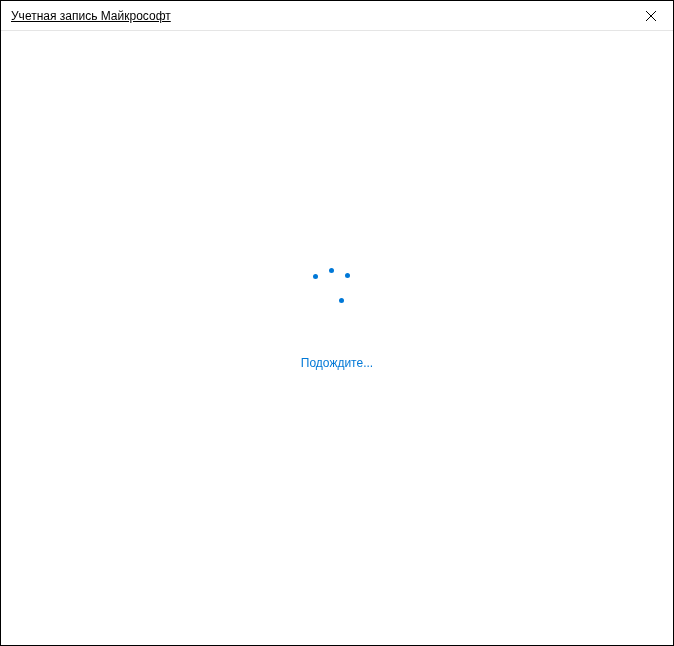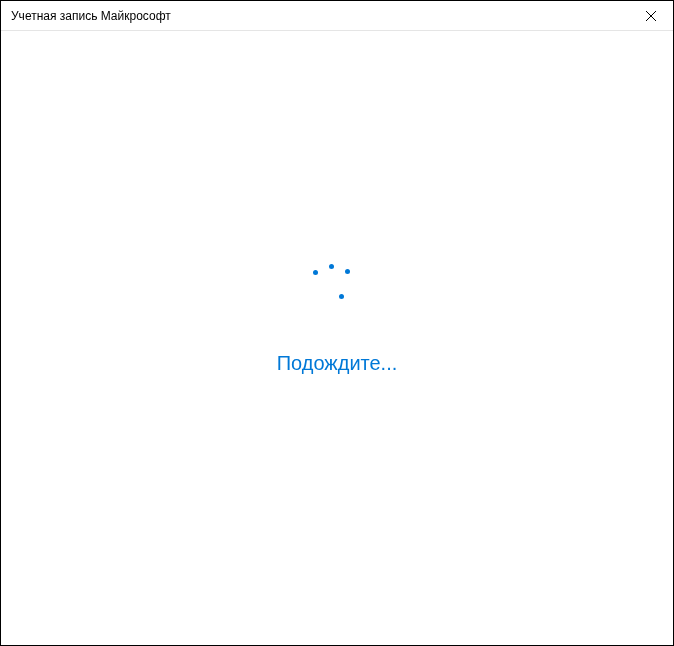--- a/index.html
+++ b/index.html
@@ -23,20 +23,21 @@
       flex-direction: column;
     }
     .titlebar {
       height: 30px;
       display: flex;
       align-items: center;
       justify-content: space-between;
       padding-left: 10px;
       border-bottom: 1px solid #e5e5e5;
       background: #ffffff;
+      text-decoration: underline;
     }
     .titlebar-title {
       font-size: 12px;
       color: #000000;
     }
     .close-btn {
       width: 45px;
       height: 30px;
       display: flex;
       align-items: center;
@@ -67,21 +68,21 @@
       height: 5px;
       background: #0078d7;
       border-radius: 50%;
     }
     .d1 { top: 18px; left: 6px; }
     .d2 { top: 12px; left: 22px; }
     .d3 { top: 17px; left: 38px; }
     .d4 { top: 42px; left: 32px; }
     .loading-text {
       margin-top: 40px;
-      font-size: 20px;
+      font-size: 12px;
       font-weight: 400;
       color: #0078d7;
     }
   </style>
 </head>
 <body>
 
 <div class="window">
   <div class="titlebar">
     <span class="titlebar-title">Учетная запись Майкрософт</span>

